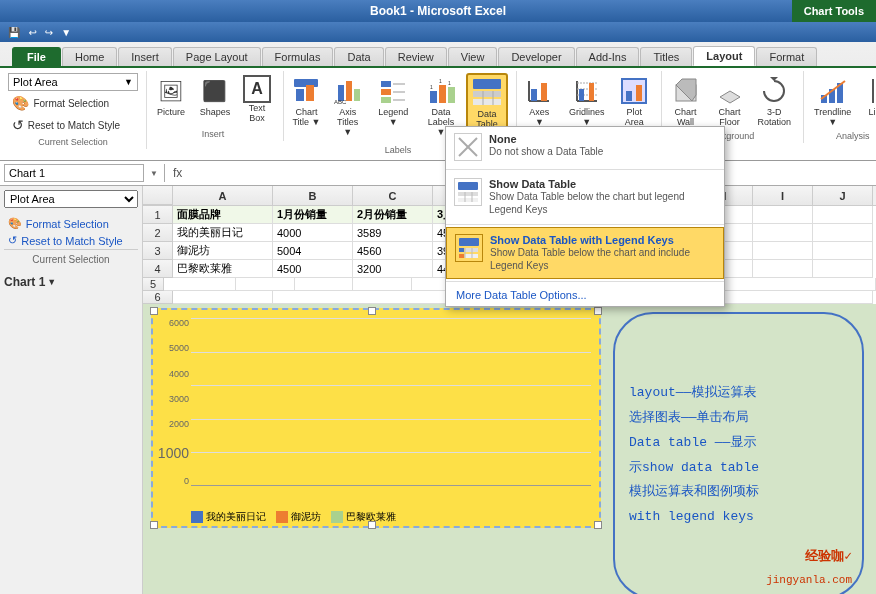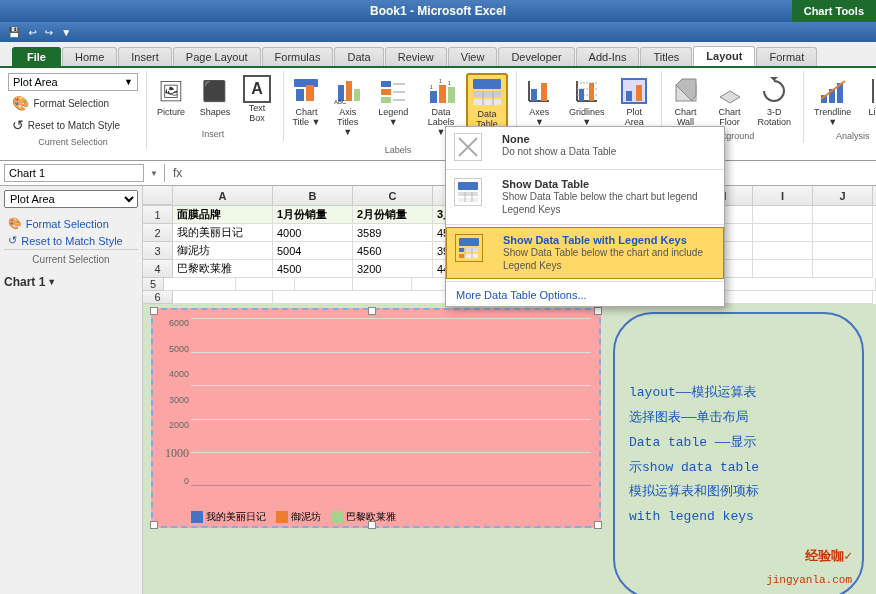--- a/index.html
+++ b/index.html
@@ -278,21 +278,21 @@
       background: white;
       border: 1px solid #aaa;
       box-shadow: 3px 3px 8px rgba(0,0,0,0.3);
       z-index: 200;
       font-size: 11px;
     }
     .dropdown-item {
       display: flex;
       align-items: flex-start;
       padding: 6px 8px;
-      gap: 20px;
+      gap: 7px;
       cursor: pointer;
     }
     .dropdown-item.selected {
       background: #ffd966;
       border: 1px solid #b8860b;
     }
     .dropdown-icon {
       width: 28px;
       height: 28px;
       border: 1px solid #ccc;
@@ -681,38 +681,38 @@
       <div class="cell" style="width:600px;"></div>
     </div>
     <div class="data-row">
       <div class="row-header">6</div>
       <div class="cell" style="width:100px;"></div>
       <div class="cell" style="width:600px;"></div>
     </div>
 
     <div style="display:flex;background:#d4e4c8;padding:4px;flex:1;position:relative;">
 
-      <div style="width:450px;height:220px;background:#fca5a5;border:2px dashed #88aadd;margin:0 4px;padding:8px;position:relative;">
+      <div style="width:450px;height:220px;background:#fde047;border:2px dashed #88aadd;margin:0 4px;padding:8px;position:relative;">
 
         <div style="position:absolute;left:38px;right:8px;top:8px;bottom:40px;">
           <div style="position:absolute;left:0;right:0;top:0;height:1px;background:#ddd;"></div>
           <div style="position:absolute;left:0;right:0;top:20%;height:1px;background:#ddd;"></div>
           <div style="position:absolute;left:0;right:0;top:40%;height:1px;background:#ddd;"></div>
           <div style="position:absolute;left:0;right:0;top:60%;height:1px;background:#ddd;"></div>
           <div style="position:absolute;left:0;right:0;top:80%;height:1px;background:#ddd;"></div>
           <div style="position:absolute;left:0;right:0;bottom:0;height:1px;background:#999;"></div>
         </div>
 
         <div style="position:absolute;left:0;top:8px;bottom:40px;width:36px;display:flex;flex-direction:column;justify-content:space-between;align-items:flex-end;">
           <span style="font-size:9px;color:#666;">6000</span>
           <span style="font-size:9px;color:#666;">5000</span>
           <span style="font-size:9px;color:#666;">4000</span>
           <span style="font-size:9px;color:#666;">3000</span>
           <span style="font-size:9px;color:#666;">2000</span>
-          <span style="font-size:12px;color:#666;font-family:Liberation Serif, serif;">1000</span>
+          <span style="font-size:14px;color:#666;">1000</span>
           <span style="font-size:9px;color:#666;">0</span>
         </div>
 
         <div style="position:absolute;left:38px;right:8px;top:8px;bottom:40px;display:flex;align-items:flex-end;justify-content:space-around;padding:0 10px;">
 
           <div style="display:flex;align-items:flex-end;gap:2px;">
             <div style="width:18px;height:67%;background:#4472c4;"></div>
             <div style="width:18px;height:83%;background:#ed7d31;"></div>
             <div style="width:18px;height:75%;background:#a9d18e;"></div>
           </div>

